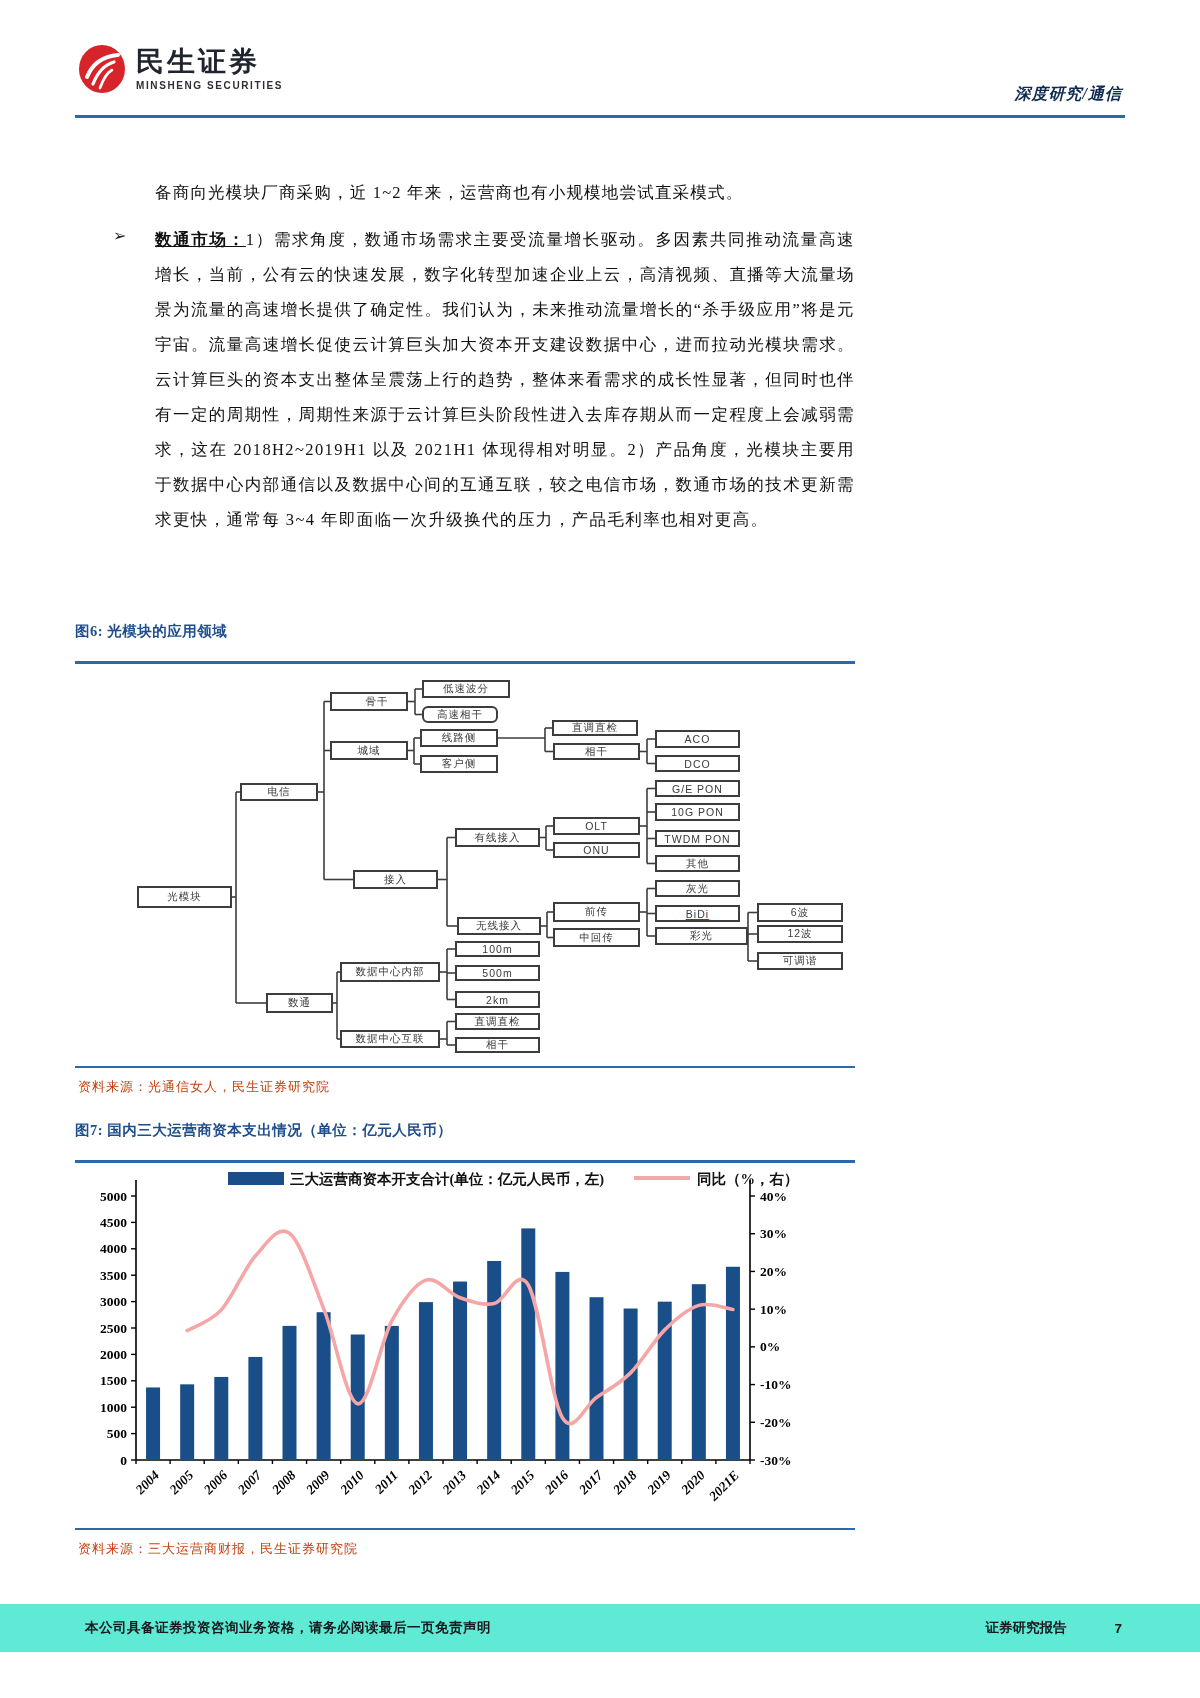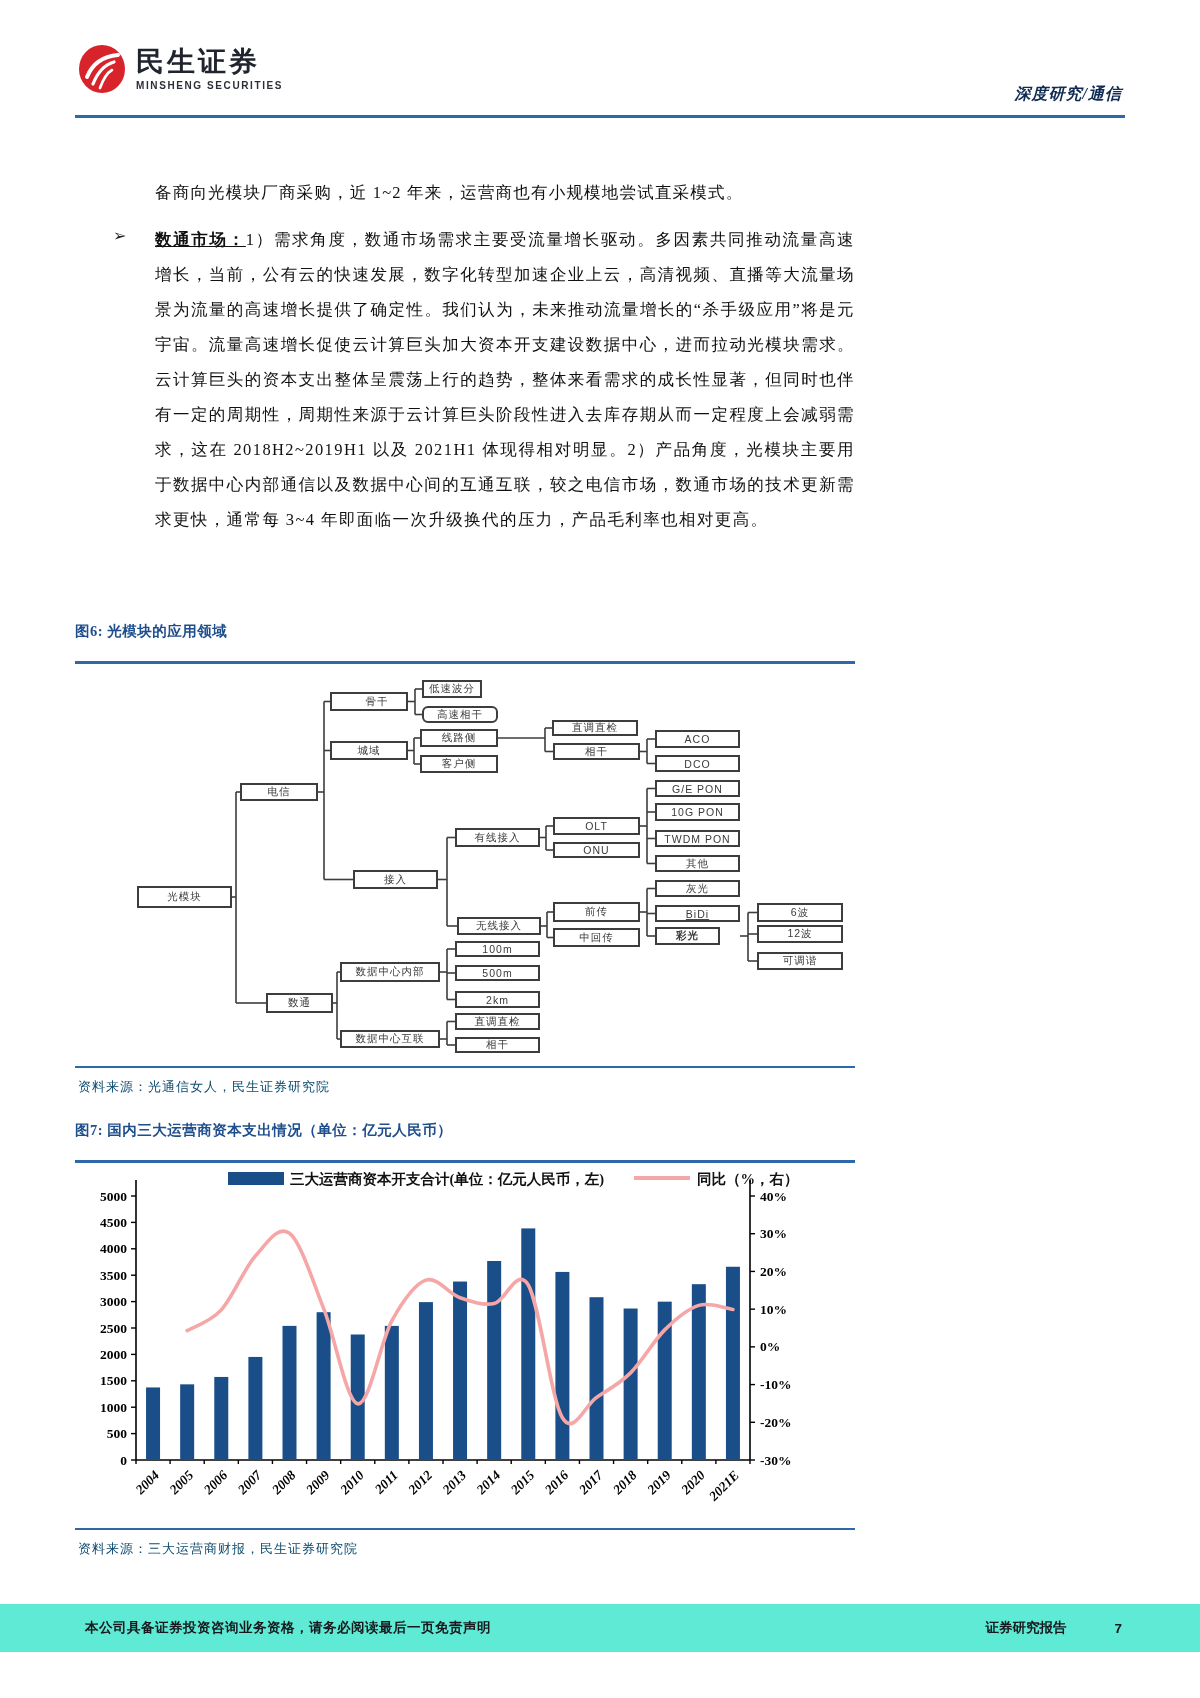--- a/index.html
+++ b/index.html
@@ -20,21 +20,21 @@
   .para1{position:absolute;left:155px;top:180px;width:700px;font-size:16.5px;letter-spacing:1.2px;line-height:26px;}
   .bullet-marker{position:absolute;left:113px;top:226px;font-size:16px;color:#222;}
   .bullet-text{position:absolute;left:155px;top:222px;width:700px;font-size:16.5px;letter-spacing:1.4px;
                line-height:35px;text-align:justify;}
   .bullet-lead{font-weight:bold;text-decoration:underline;}
 
   
   .fig-caption{position:absolute;left:75px;width:780px;font-size:14.5px;font-weight:bold;color:#1F4E8C;
                letter-spacing:0.5px;border-bottom:3px solid #2D68A8;padding-bottom:20px;}
   .fig-sep{position:absolute;left:75px;width:780px;height:2px;background:#2D68A8;}
-  .fig-src{position:absolute;left:78px;font-size:13px;color:#0c4a6e;letter-spacing:1px;}
+  .fig-src{position:absolute;left:78px;font-size:13px;color:#c2410c;letter-spacing:1px;}
 
   
   .tree-wrap{position:absolute;left:85px;top:660px;width:780px;height:405px;}
   .tree-svg{position:absolute;left:0;top:0;}
   .tnode{position:absolute;box-sizing:border-box;border:2px solid #3d3d3d;background:#fff;
          font-family:"Liberation Sans",sans-serif;font-size:10.5px;color:#3a3a3a;letter-spacing:1px;
          display:flex;align-items:center;justify-content:center;white-space:nowrap;}
   .tnode.u-red{text-decoration:underline;text-decoration-color:#cc1111;}
 
   
@@ -144,21 +144,21 @@
       </svg>
     <div id="tree-nodes">
         <div class="tnode" style="left: 52px; top: 226px; width: 95px; height: 22px;">光模块</div>
         <div class="tnode" style="left: 155px; top: 123px; width: 78px; height: 18px;">电信</div>
         <div class="tnode" style="left: 181px; top: 333px; width: 67px; height: 20px;">数通</div>
         <div class="tnode" style="left: 245px; top: 32px; width: 78px; height: 19px; padding-left: 16px;">骨干</div>
         <div class="tnode" style="left: 245px; top: 81px; width: 78px; height: 19px;">城域</div>
         <div class="tnode" style="left: 268px; top: 210px; width: 85px; height: 19px;">接入</div>
         <div class="tnode" style="left: 255px; top: 302px; width: 100px; height: 20px;">数据中心内部</div>
         <div class="tnode" style="left: 255px; top: 370px; width: 100px; height: 18px;">数据中心互联</div>
-        <div class="tnode" style="left: 337px; top: 20px; width: 60px; height: 18px;">低速波分</div>
+        <div class="tnode" style="left: 337px; top: 20px; width: 88px; height: 18px;">低速波分</div>
         <div class="tnode" style="left: 337px; top: 46px; width: 76px; height: 17px; border-radius: 6px;">高速相干</div>
         <div class="tnode" style="left: 335px; top: 69px; width: 78px; height: 18px;">线路侧</div>
         <div class="tnode" style="left: 335px; top: 95px; width: 78px; height: 18px;">客户侧</div>
         <div class="tnode" style="left: 370px; top: 168px; width: 85px; height: 19px;">有线接入</div>
         <div class="tnode" style="left: 372px; top: 257px; width: 84px; height: 18px;">无线接入</div>
         <div class="tnode" style="left: 370px; top: 281px; width: 85px; height: 16px;">100m</div>
         <div class="tnode" style="left: 370px; top: 305px; width: 85px; height: 16px;">500m</div>
         <div class="tnode" style="left: 370px; top: 331px; width: 85px; height: 17px;">2km</div>
         <div class="tnode" style="left: 370px; top: 353px; width: 85px; height: 17px;">直调直检</div>
         <div class="tnode" style="left: 370px; top: 377px; width: 85px; height: 16px;">相干</div>
@@ -169,21 +169,21 @@
         <div class="tnode" style="left: 468px; top: 242px; width: 87px; height: 20px;">前传</div>
         <div class="tnode" style="left: 468px; top: 268px; width: 87px; height: 19px;">中回传</div>
         <div class="tnode" style="left: 570px; top: 70px; width: 85px; height: 18px;">ACO</div>
         <div class="tnode" style="left: 570px; top: 95px; width: 85px; height: 17px;">DCO</div>
         <div class="tnode" style="left: 570px; top: 120px; width: 85px; height: 17px;">G/E PON</div>
         <div class="tnode" style="left: 570px; top: 143px; width: 85px; height: 18px;">10G PON</div>
         <div class="tnode" style="left: 570px; top: 170px; width: 85px; height: 17px;">TWDM PON</div>
         <div class="tnode" style="left: 570px; top: 195px; width: 85px; height: 17px;">其他</div>
         <div class="tnode" style="left: 570px; top: 220px; width: 85px; height: 17px;">灰光</div>
         <div class="tnode u-red" style="left: 570px; top: 245px; width: 85px; height: 17px;">BiDi</div>
-        <div class="tnode" style="left: 570px; top: 267px; width: 65px; height: 18px; font-weight: bold;">彩光</div>
+        <div class="tnode" style="left: 570px; top: 267px; width: 93px; height: 18px;">彩光</div>
         <div class="tnode" style="left: 672px; top: 243px; width: 86px; height: 19px;">6波</div>
         <div class="tnode" style="left: 672px; top: 265px; width: 86px; height: 18px;">12波</div>
         <div class="tnode" style="left: 672px; top: 292px; width: 86px; height: 18px;">可调谐</div>
       </div>
   </div>
   <div class="fig-sep" style="top:1066px;"></div>
   <div class="fig-src" style="top:1078px;">资料来源：光通信女人，民生证券研究院</div>
 
   <div class="fig-caption" style="top:1121px;">图7: 国内三大运营商资本支出情况（单位：亿元人民币）</div>
   <div class="chart-wrap">

